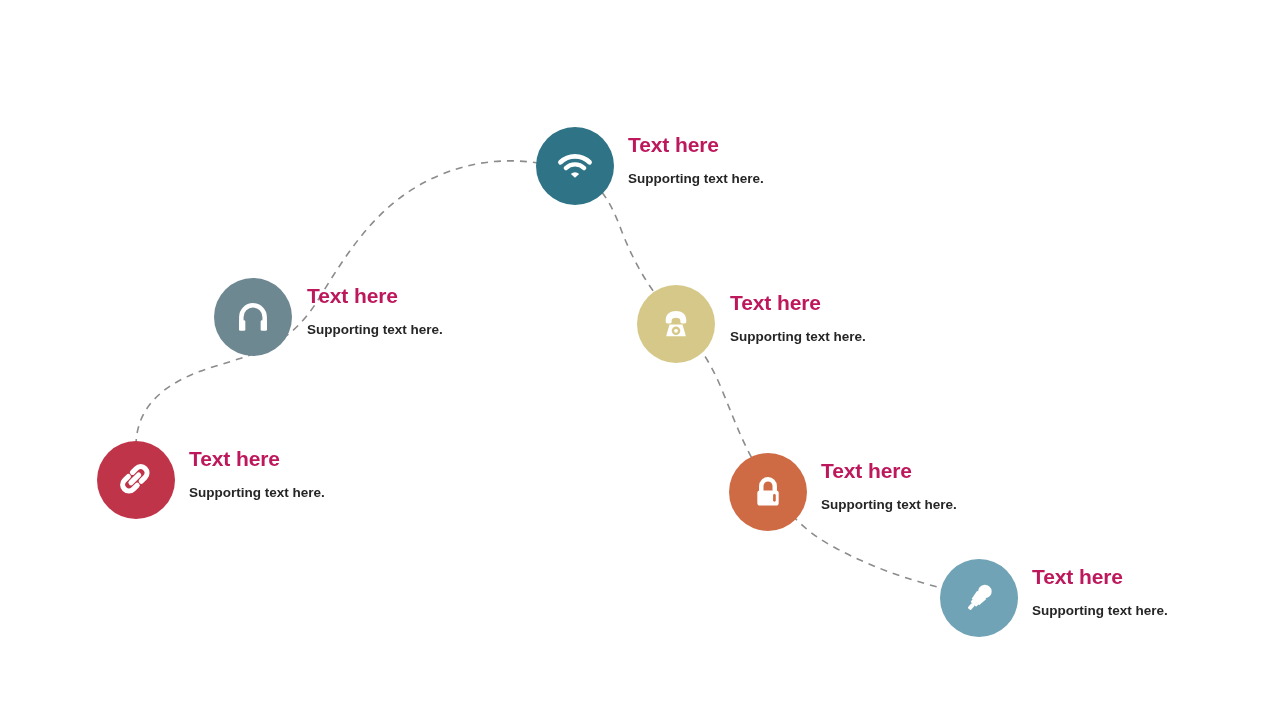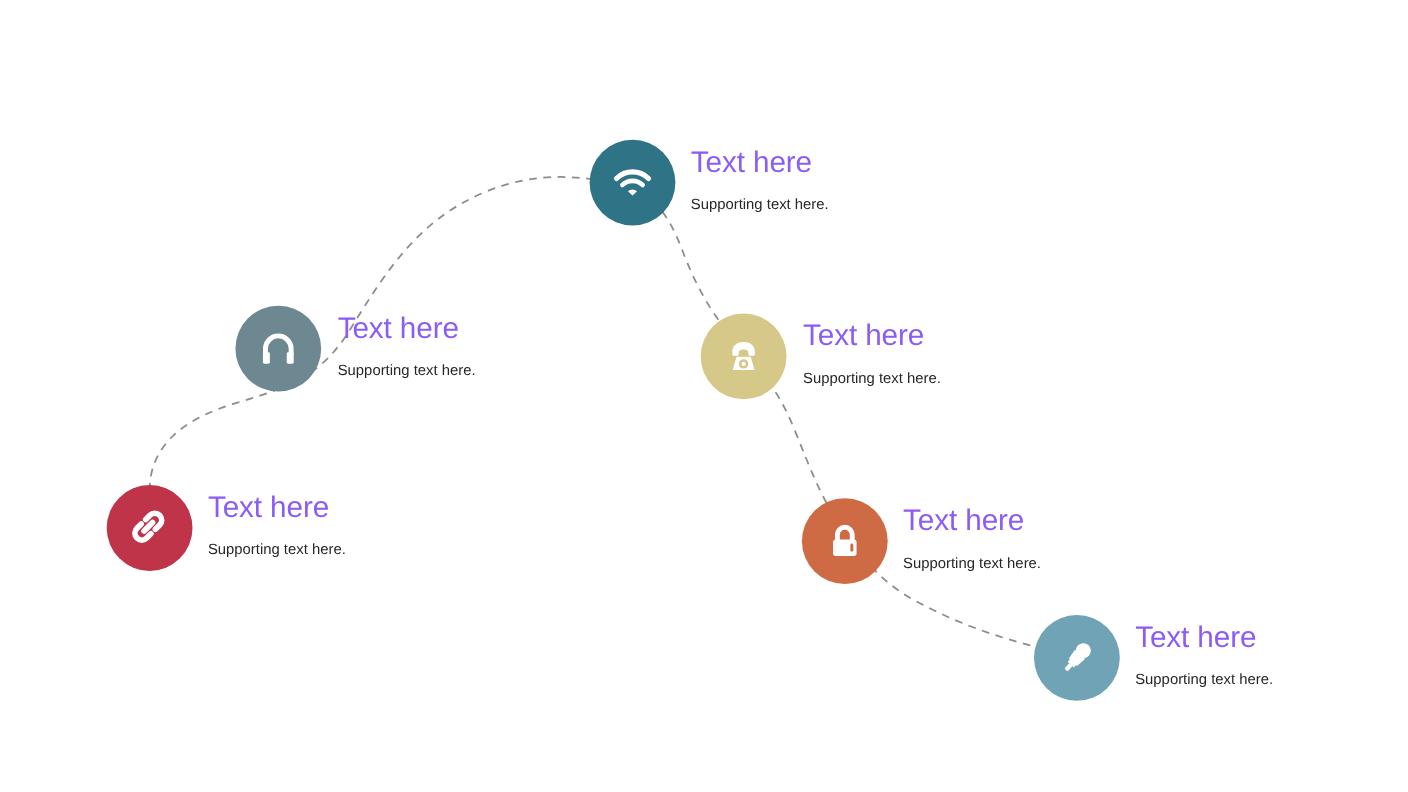--- a/index.html
+++ b/index.html
@@ -39,30 +39,30 @@
   }
   .node-icon-circle svg {
     display: block;
   }
   .node-text-block {
     position: absolute;
     white-space: nowrap;
   }
   .node-title {
     font-family: "Liberation Sans", sans-serif;
-    font-weight: normal;
-    font-size: 27px;
+    font-weight: bold;
+    font-size: 21px;
     line-height: 1.1;
-    color: #8b5cf6;
+    color: #be185d;
     letter-spacing: -0.1px;
     margin: 0 0 0 0;
   }
   .node-subtitle {
     font-family: "Liberation Sans", sans-serif;
-    font-weight: normal;
+    font-weight: bold;
     font-size: 13.5px;
     line-height: 1.2;
     color: #262626;
     margin: 15px 0 0 0;
   }
 </style>
 </head>
 <body>
 
 <div id="canvas">

